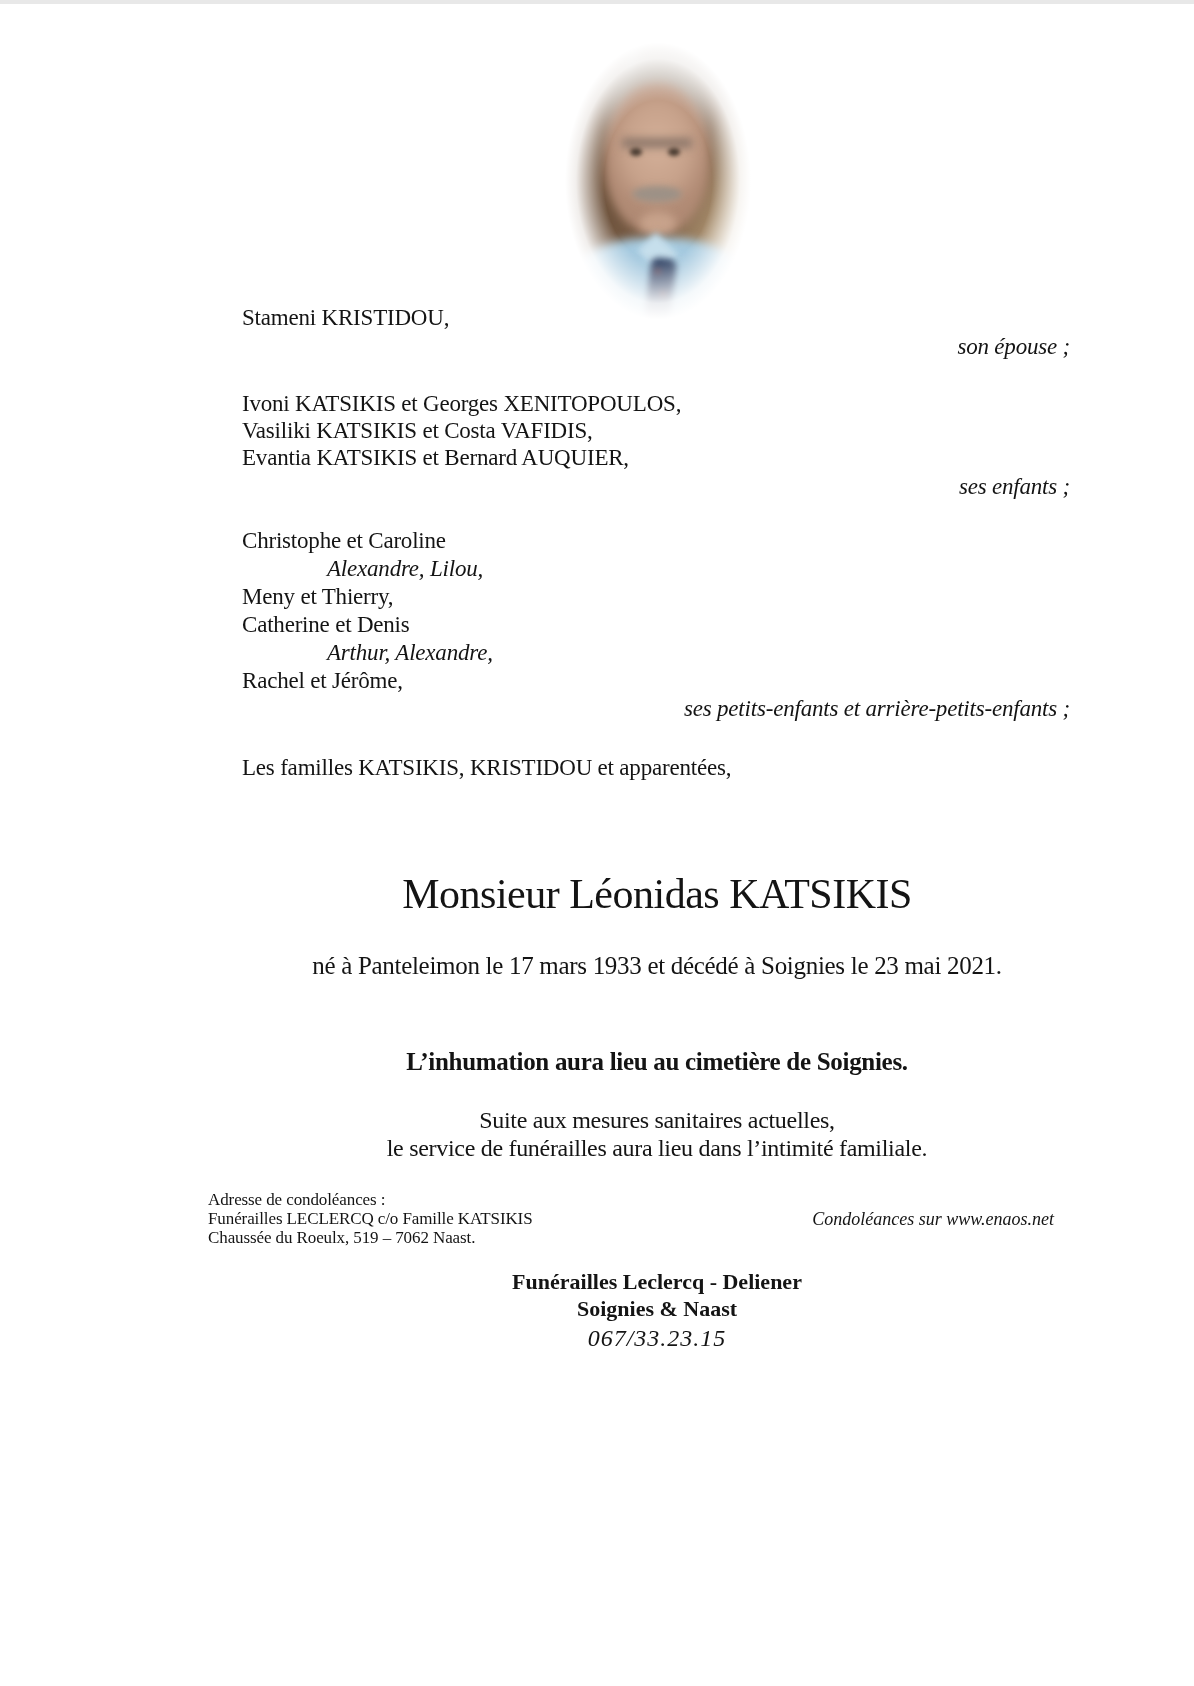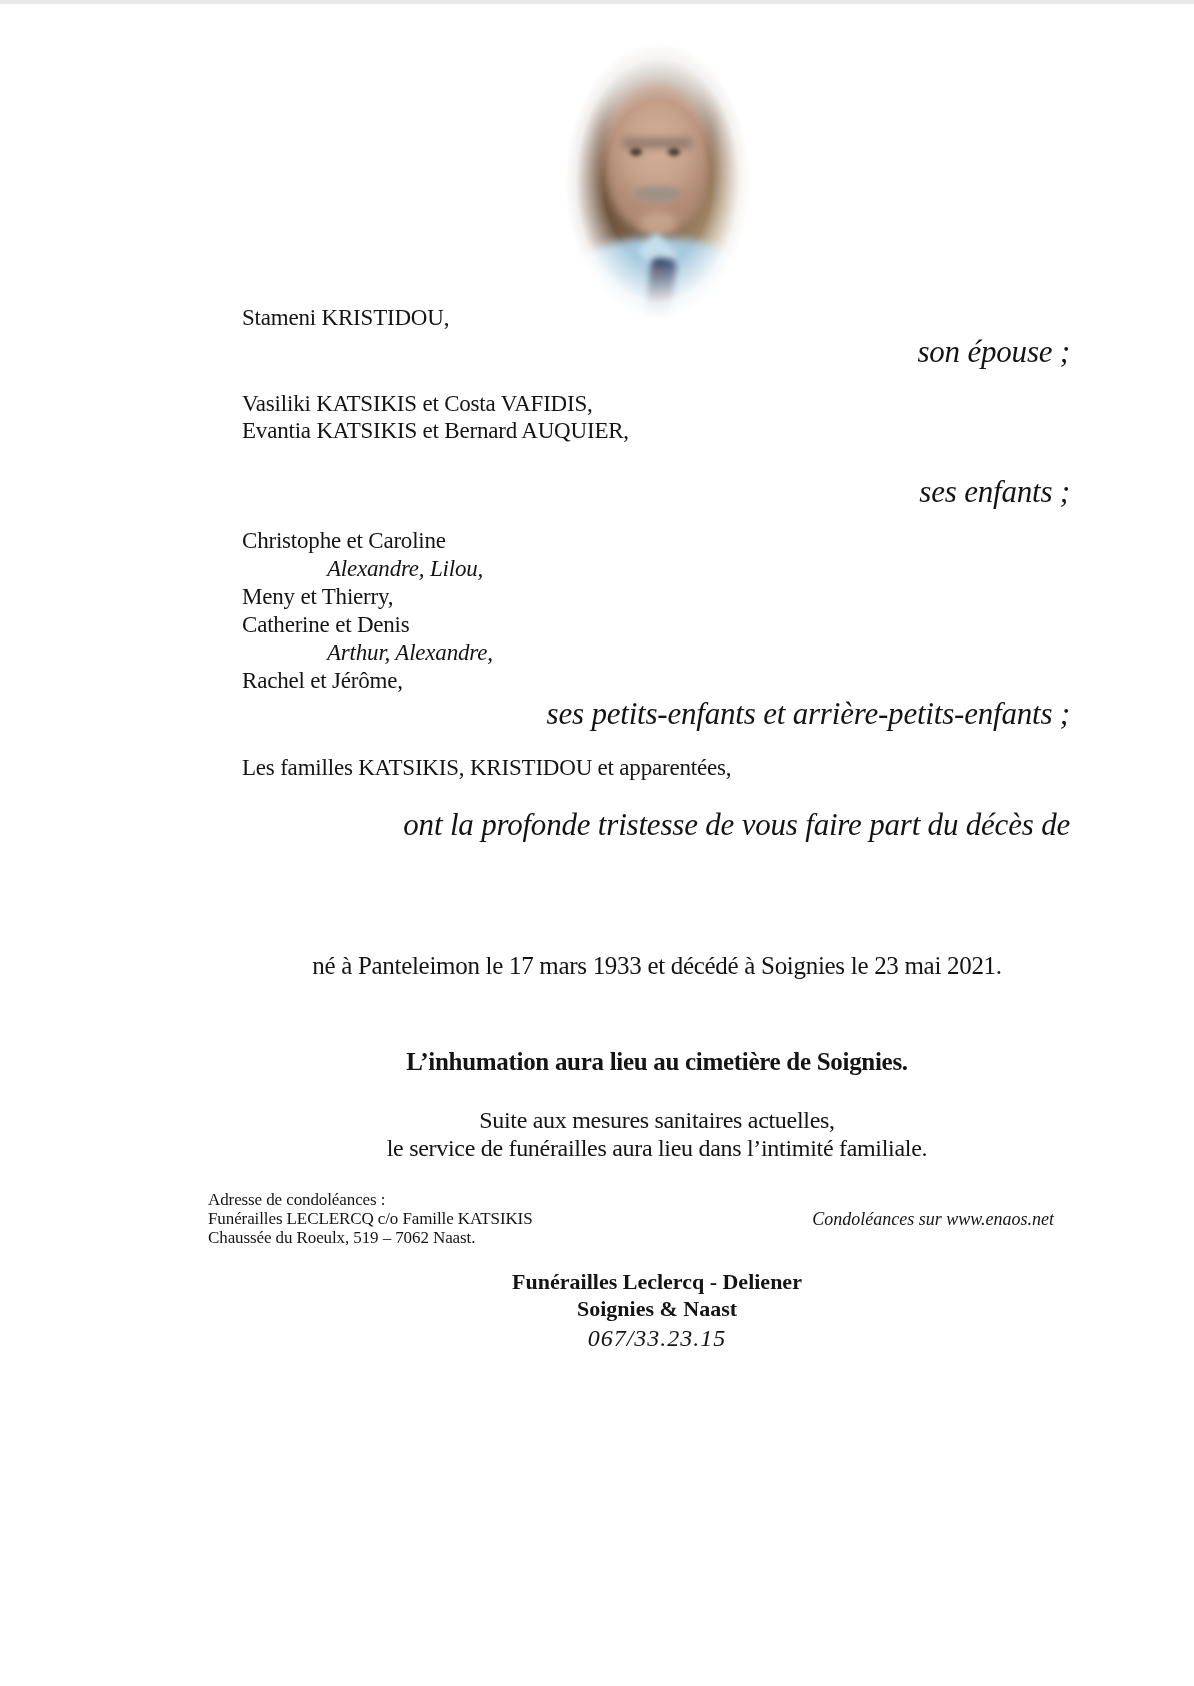--- a/index.html
+++ b/index.html
@@ -8,21 +8,21 @@
     width:1194px; height:1686px;
     margin:4px auto;
     background:#ffffff;
     font-family:"Liberation Serif","DejaVu Serif",serif;
     color:#141414;
     overflow:hidden;
   }
   .abs { position:absolute; white-space:nowrap; }
   .bold{ font-weight:bold; }
   .body-txt { font-size:23px; letter-spacing:-0.2px; line-height:27px; }
-  .role-txt { font-size:31px; font-style:italic; letter-spacing:-0.2px; }
+  .role-txt { font-size:23px; font-style:italic; letter-spacing:-0.2px; }
   .gc-list  { font-size:23px; letter-spacing:-0.2px; line-height:28px; }
   .gc-indent{ padding-left:85px; font-style:italic; }
 
   .center-col { position:absolute; left:130px; right:10px; text-align:center; white-space:nowrap; }
   .title-txt    { font-size:42px; line-height:48px; letter-spacing:-0.5px; }
   .subtitle-txt { font-size:25px; line-height:28px; letter-spacing:-0.3px; }
   .office-txt   { font-size:25px; line-height:29px; letter-spacing:-0.3px; }
   .burial-txt   { font-size:25px; line-height:28px; font-weight:bold; letter-spacing:-0.3px; }
   .covid-txt    { font-size:24px; line-height:28px; letter-spacing:-0.3px; }
   .small-txt    { font-size:17px; line-height:19px; letter-spacing:-0.1px; }
@@ -82,39 +82,40 @@
       <div class="ph ph-collar"></div>
       <div class="ph ph-tie"></div>
     </div>
     <div class="ph-vignette"></div>
   </div>
 
   <div class="abs body-txt" style="left:242px; top:300px;">Stameni KRISTIDOU,</div>
   <div class="abs role-txt" style="right:124px; top:330px;">son épouse ;</div>
 
   <div class="abs body-txt" style="left:242px; top:386px;">
+    <div>Ivoni KATSIKIS et Georges XENITOPOULOS,</div>
     <div>Vasiliki KATSIKIS et Costa VAFIDIS,</div>
     <div>Evantia KATSIKIS et Bernard AUQUIER,</div>
   </div>
   <div class="abs role-txt" style="right:124px; top:470px;">ses enfants ;</div>
 
   <div class="abs gc-list" style="left:242px; top:523px;">
     <div>Christophe et Caroline</div>
     <div class="gc-indent">Alexandre, Lilou,</div>
     <div>Meny et Thierry,</div>
     <div>Catherine et Denis</div>
     <div class="gc-indent">Arthur, Alexandre,</div>
     <div>Rachel et Jérôme,</div>
   </div>
   <div class="abs role-txt" style="right:124px; top:692px;">ses petits-enfants et arrière-petits-enfants ;</div>
 
   <div class="abs body-txt" style="left:242px; top:750px;">Les familles KATSIKIS, KRISTIDOU et apparentées,</div>
 
-  <div class="abs role-txt" style="right:124px; top:803px;">ont la profonde tristesse de vous faire part du décès de</div>
 
+  <div class="center-col title-txt" style="top:866px;">Monsieur Léonidas KATSIKIS</div>
   <div class="center-col subtitle-txt" style="top:948px;">né à Panteleimon le 17 mars 1933 et décédé à Soignies le 23 mai 2021.</div>
 
   <div class="center-col burial-txt" style="top:1044px;">L’inhumation aura lieu au cimetière de Soignies.</div>
 
   <div class="center-col covid-txt" style="top:1102px;">
     <div>Suite aux mesures sanitaires actuelles,</div>
     <div>le service de funérailles aura lieu dans l’intimité familiale.</div>
   </div>
 
   <div class="abs small-txt" style="left:208px; top:1186px;">

